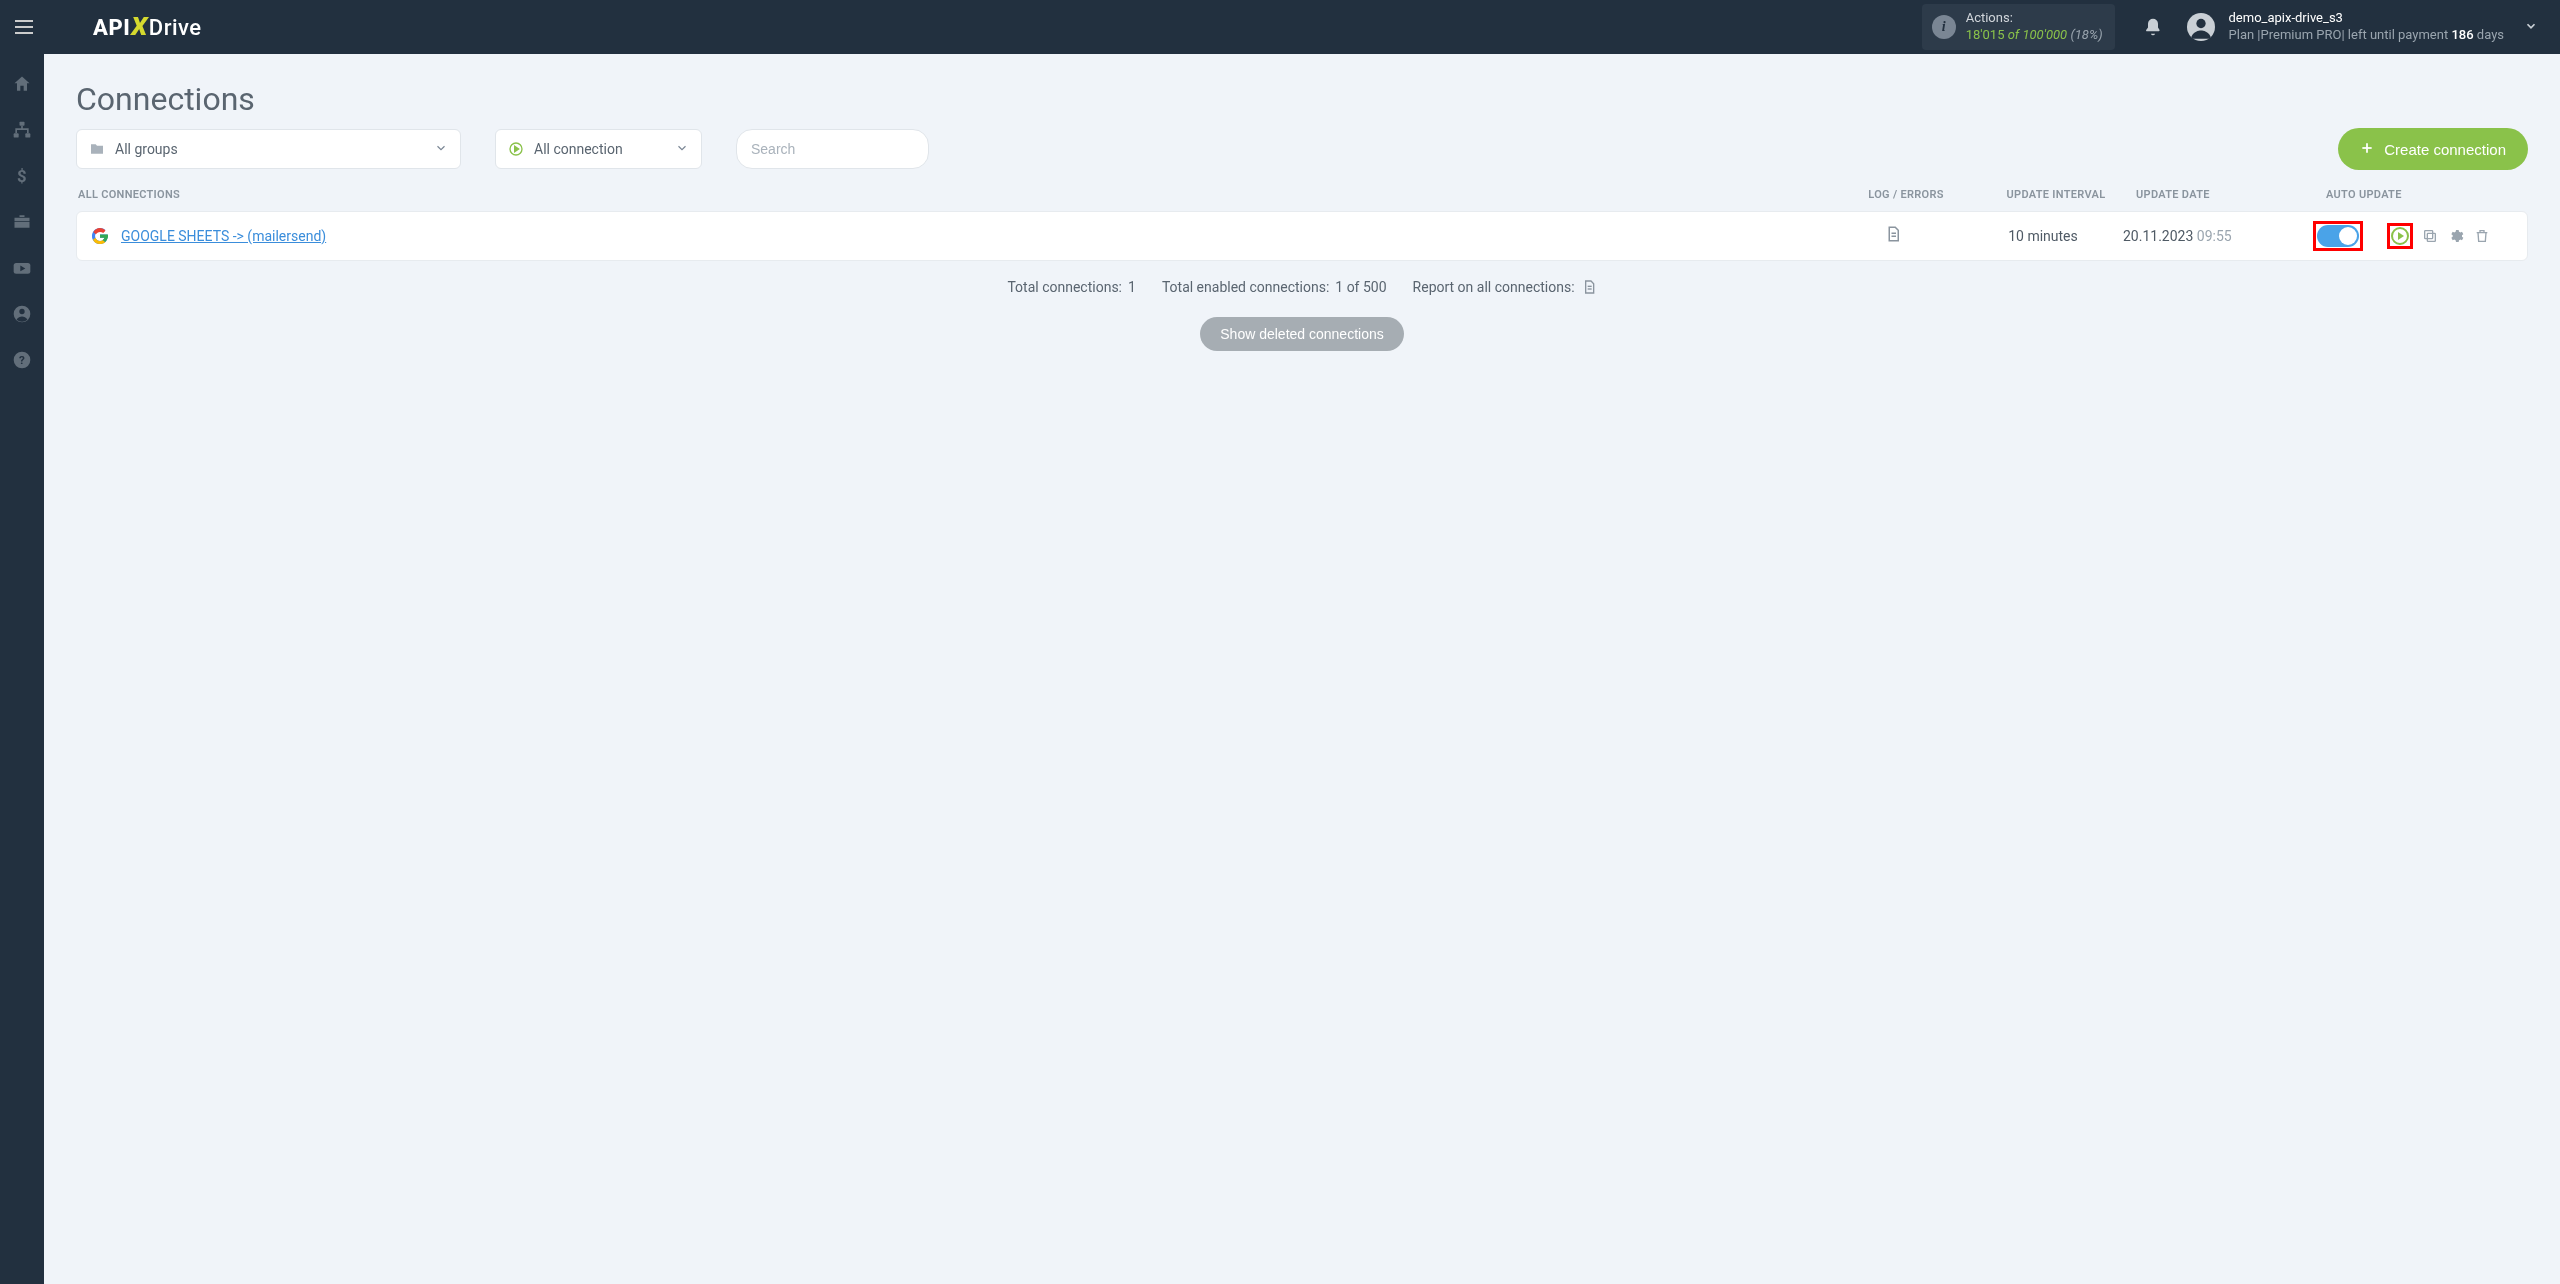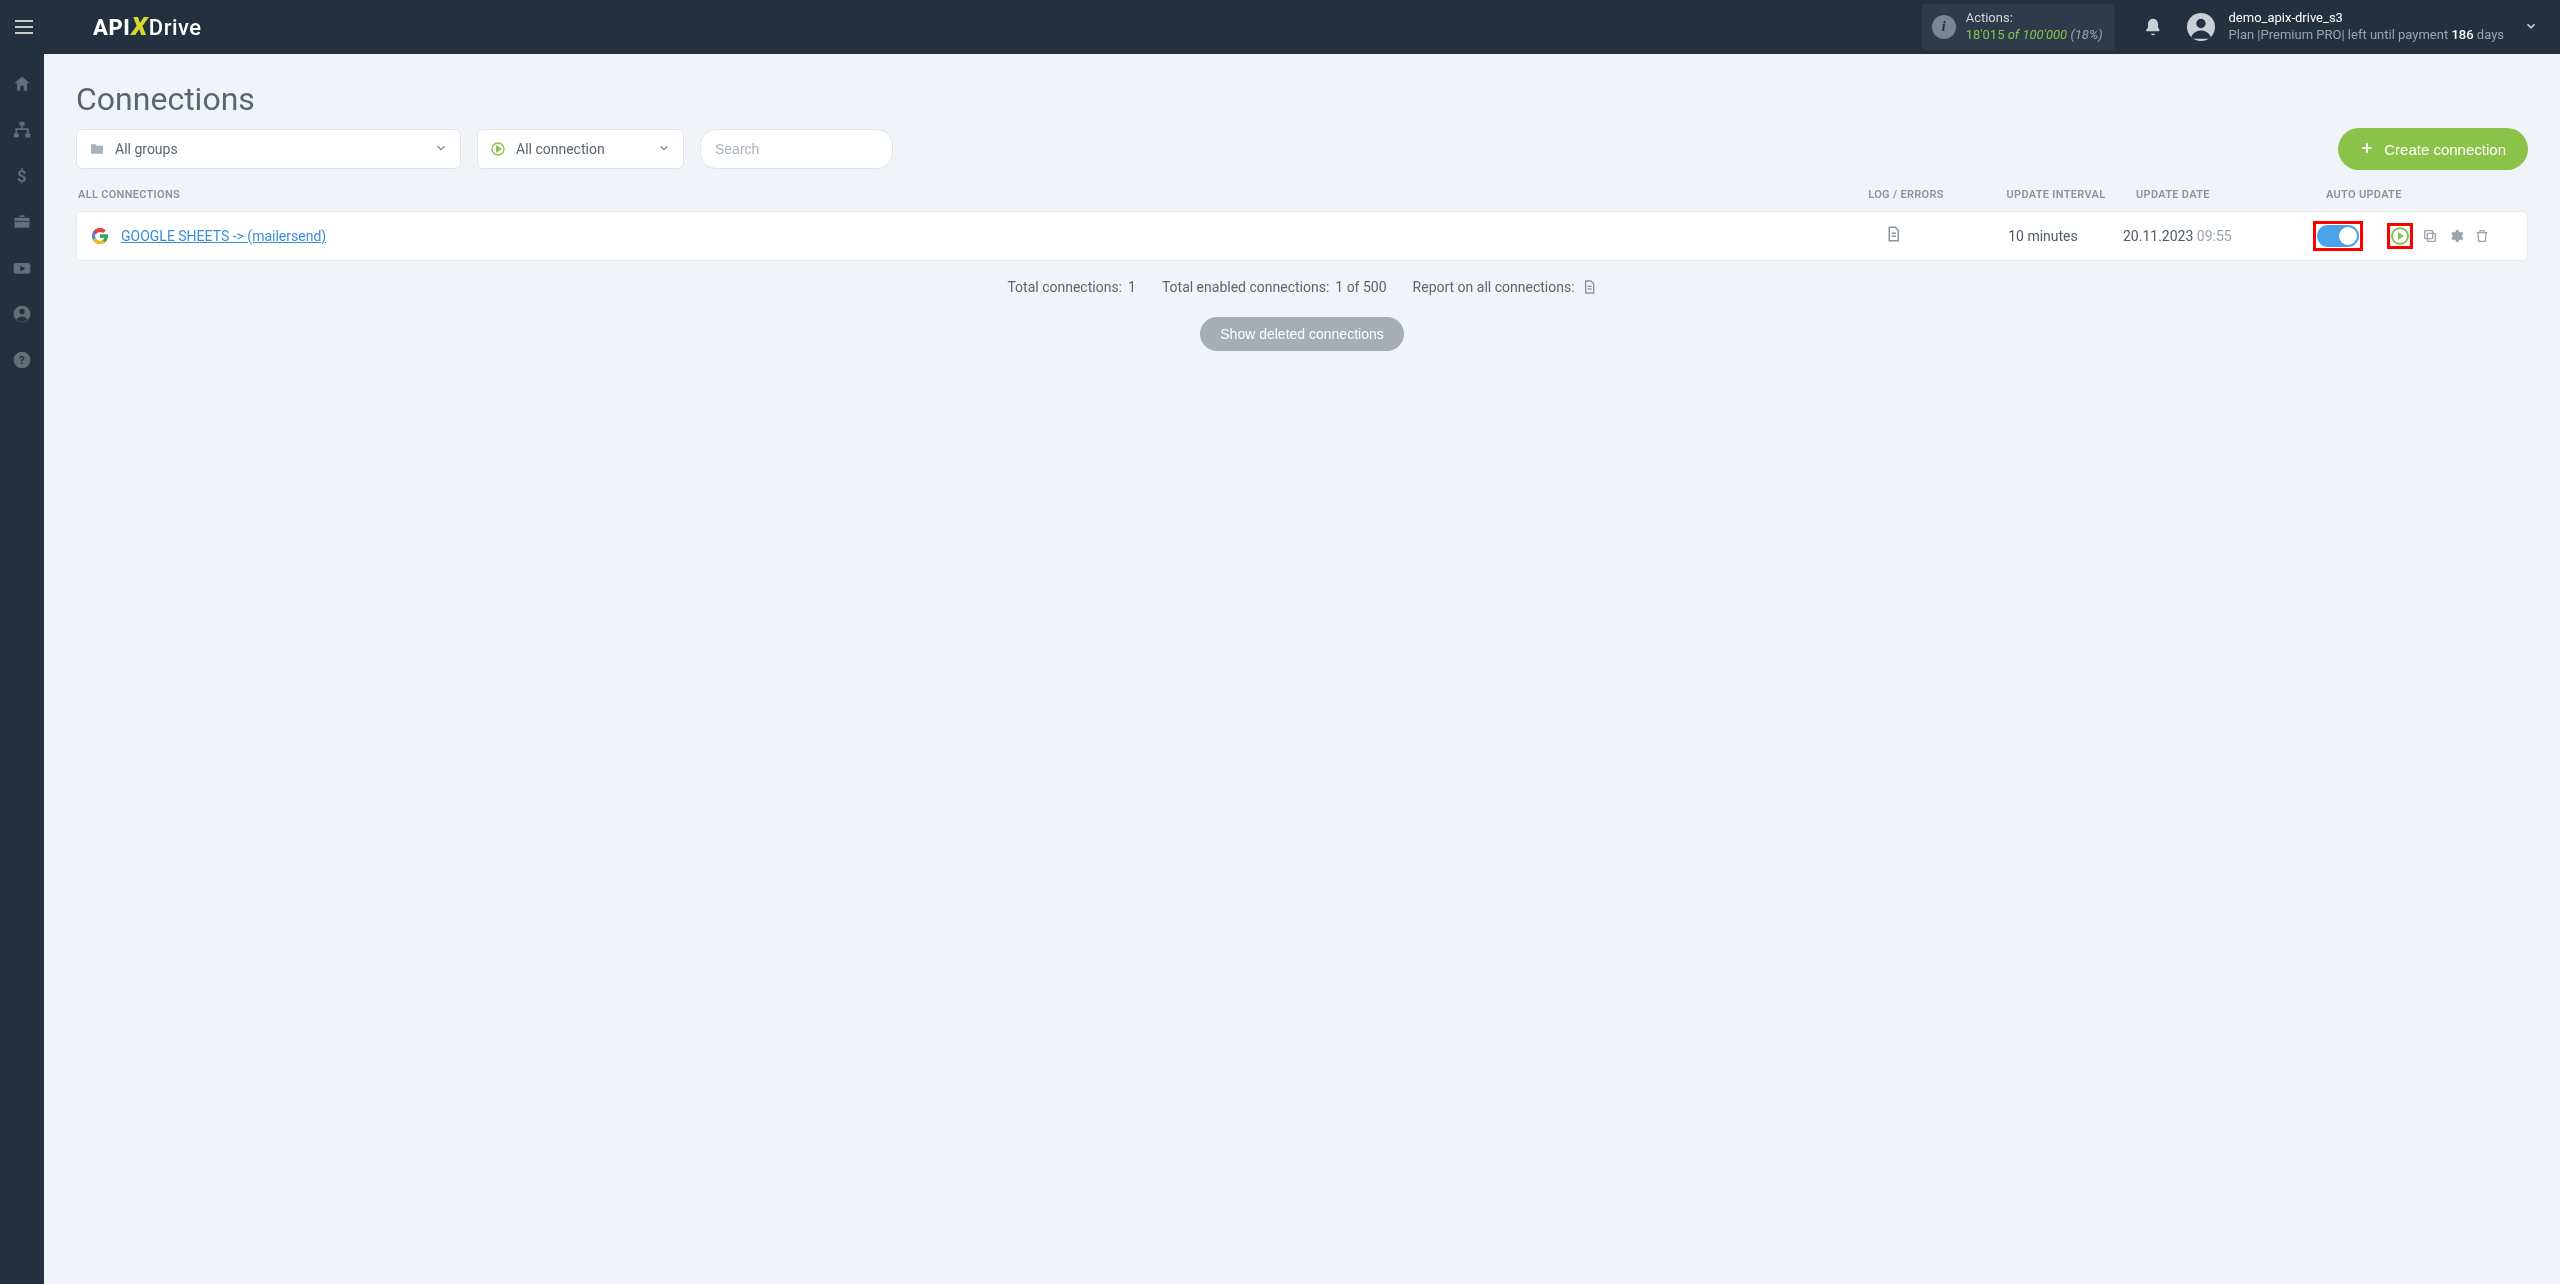--- a/index.html
+++ b/index.html
@@ -105,21 +105,21 @@
 .main {
   flex: 1;
   padding: 26px 32px;
   overflow: auto;
 }
 .page-title { font-size: 32px; font-weight: 400; color: #5a6570; margin-bottom: 10px; }
 .breadcrumb { font-size: 14px; color: #7a8694; margin-bottom: 20px; }
 .breadcrumb a { color: #3a8ddb; text-decoration: none; }
 .breadcrumb .sep { color: #9aa5af; margin: 0 6px; }
 
-.filters-row { display: flex; align-items: center; gap: 16px; margin-bottom: 18px; }
+.filters-row { display: flex; align-items: center; gap: 34px; margin-bottom: 18px; }
 .dropdown {
   background: #fff;
   border: 1px solid #e0e5ea;
   border-radius: 6px;
   height: 40px;
   display: flex;
   align-items: center;
   padding: 0 12px;
   cursor: pointer;
   color: #5a6570;

